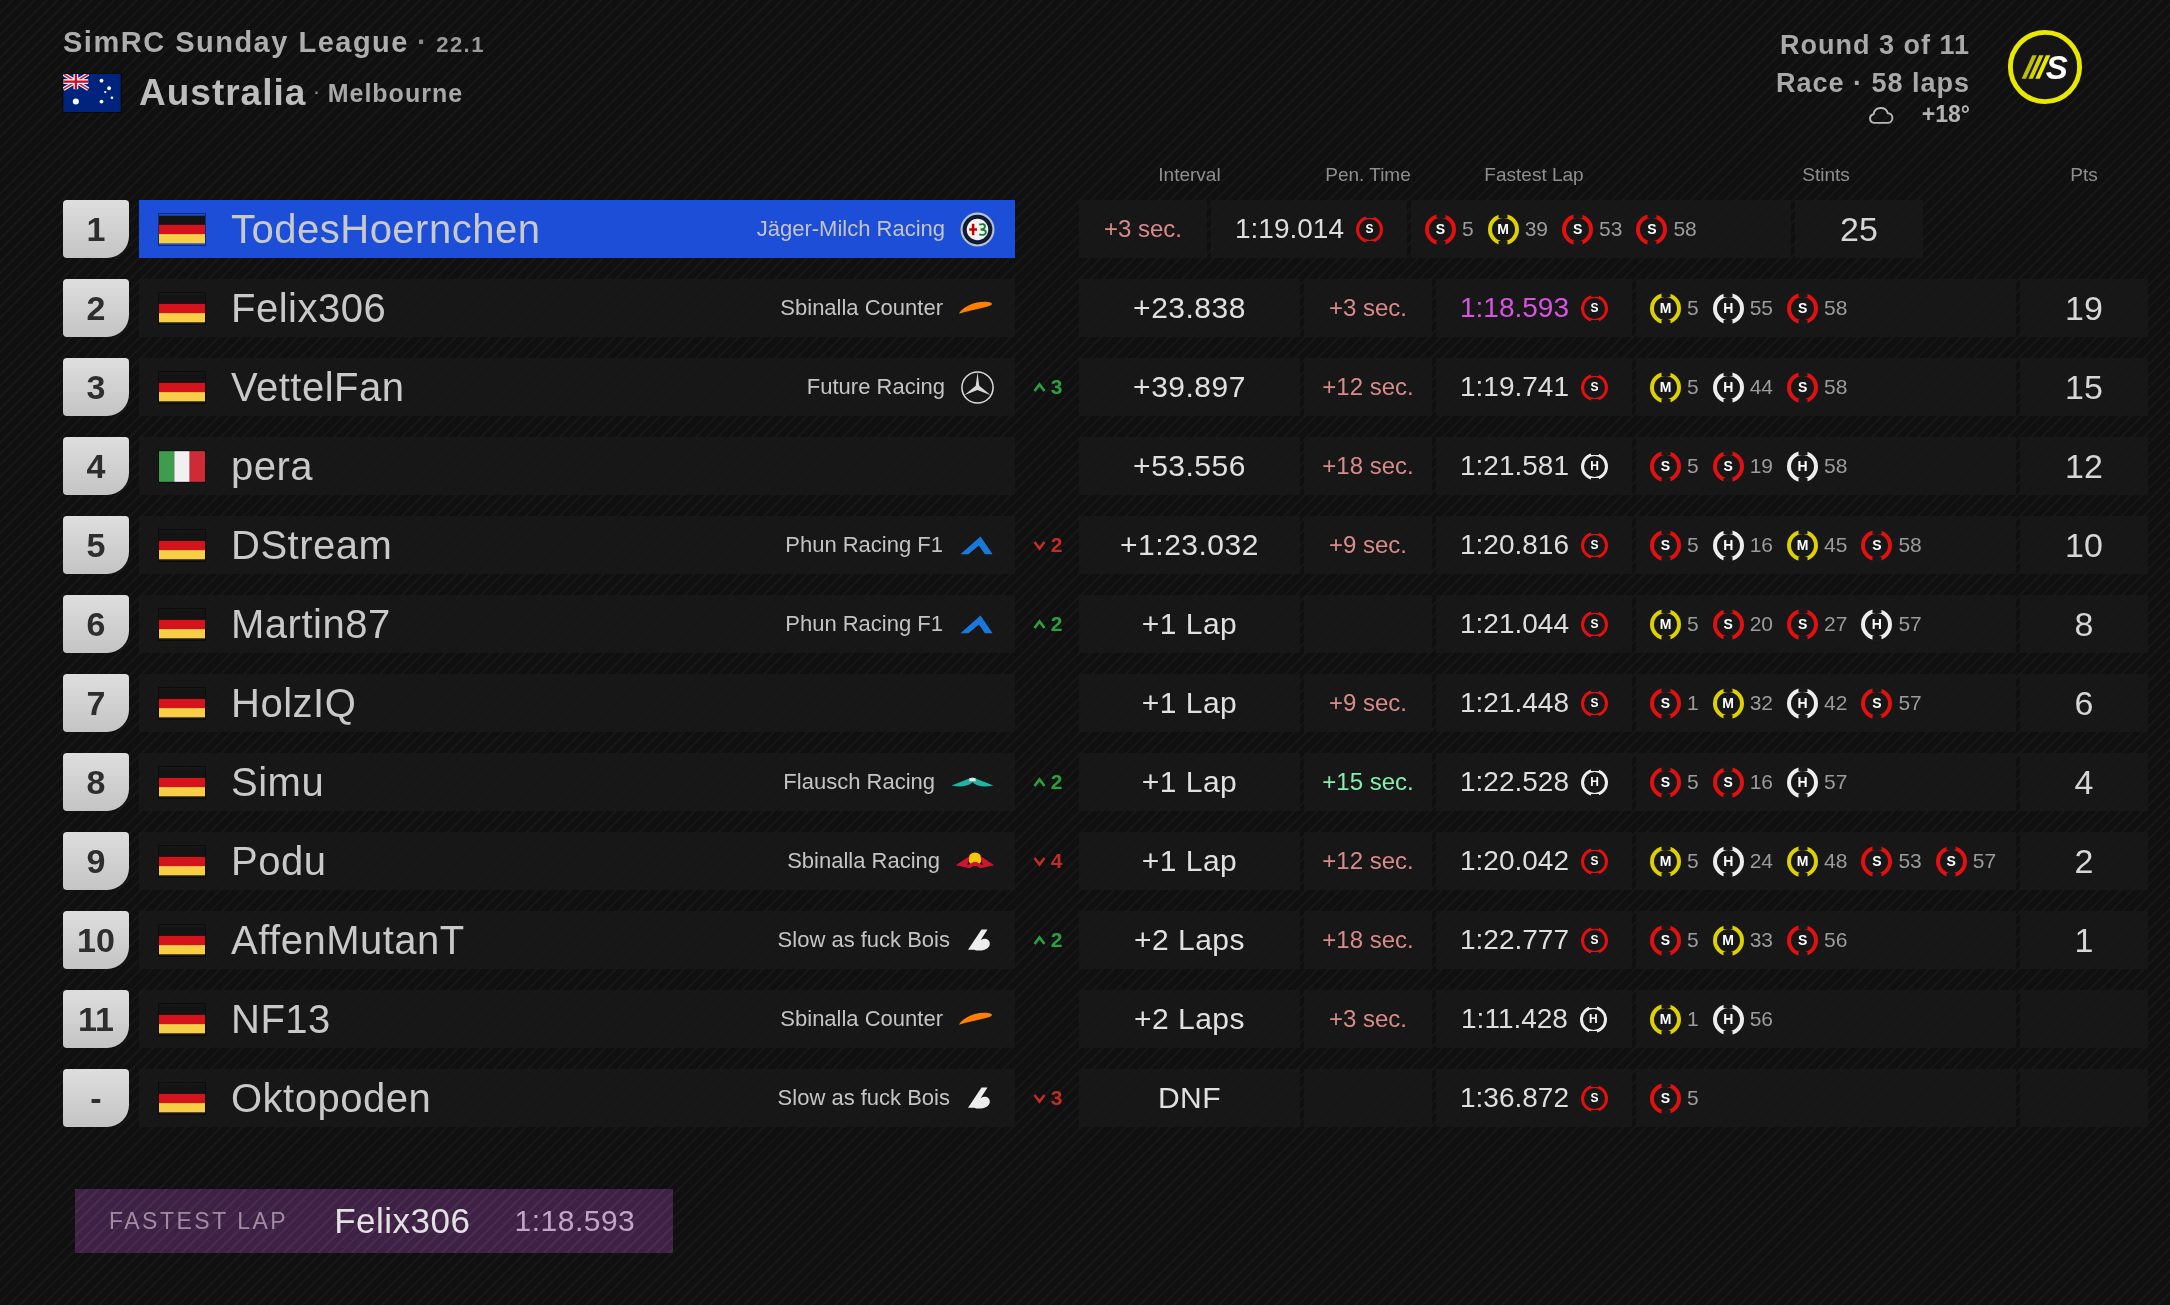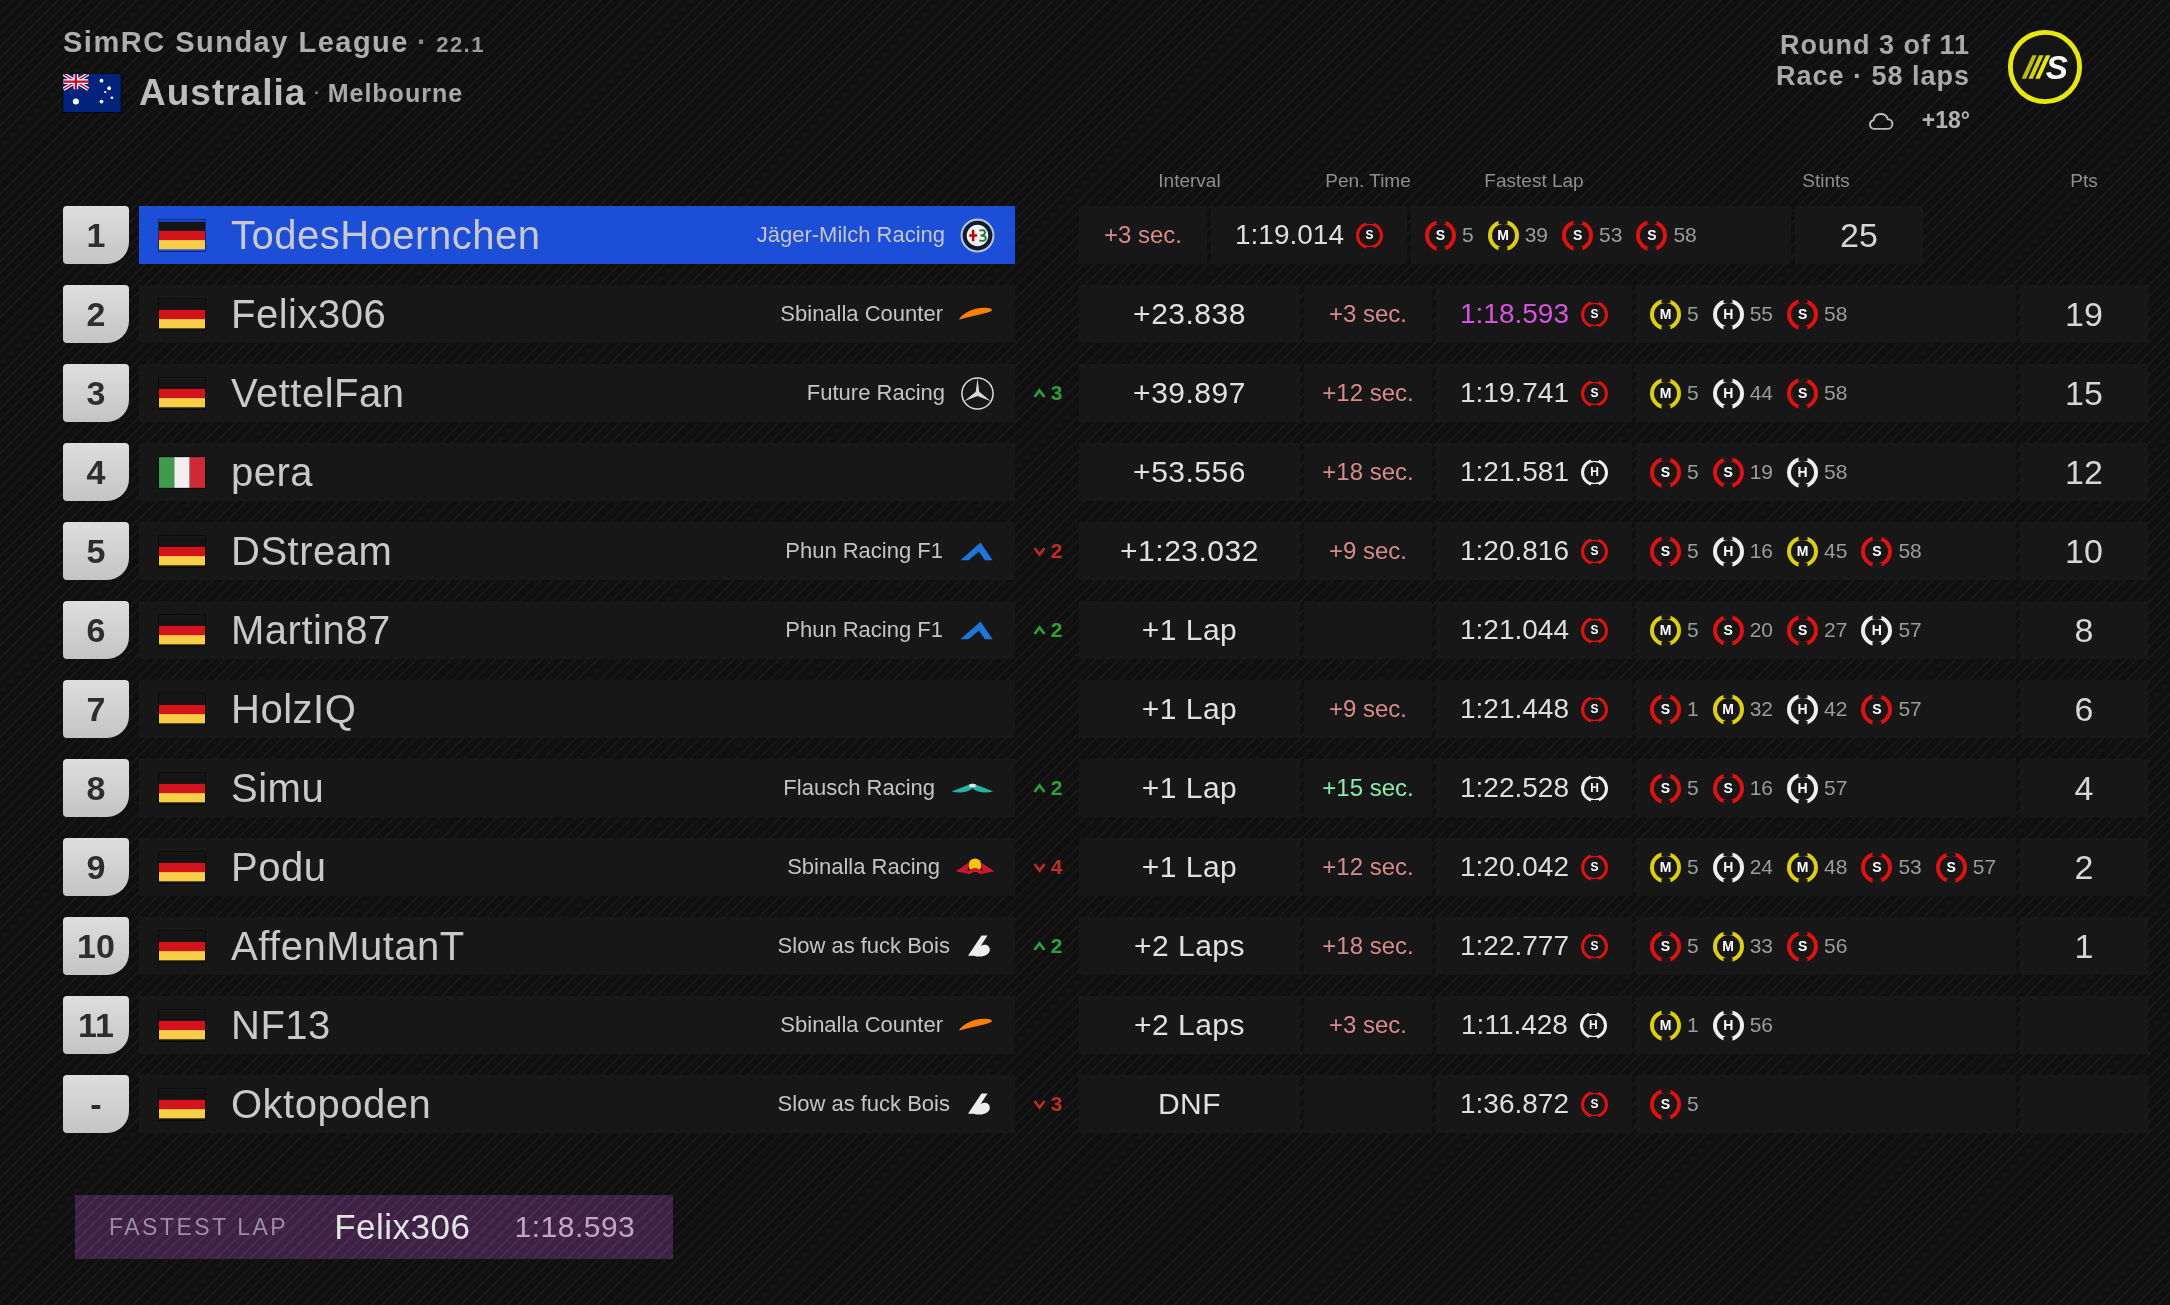--- a/index.html
+++ b/index.html
@@ -16,22 +16,22 @@
   .l1{font-size:29px;font-weight:bold;letter-spacing:1.5px;color:#aeaeae;white-space:nowrap}
   .l1 .ver{font-size:22px;color:#9a9a9a}
   .dot{color:#878787;margin:0 8px;font-weight:bold}
   .l2{display:flex;align-items:center;margin-top:13px}
   .hflag{display:flex;margin-right:18px}
   .hflag svg{width:58px;height:38px;display:block;box-shadow:0 0 0 1px rgba(0,0,0,.45)}
   .country{font-size:37px;font-weight:bold;color:#bdbdbd;letter-spacing:1px}
   .city{font-size:25px;font-weight:bold;color:#a8a8a8;letter-spacing:1px}
   .hright{margin-left:auto;text-align:right;color:#a9a9a9;font-weight:bold;padding-top:4px}
   .hr1{font-size:27px;letter-spacing:1px}
-  .hr2{font-size:27px;margin-top:0;letter-spacing:1px}
-  .hr3{font-size:23px;margin-top:15px;display:flex;justify-content:flex-end;align-items:center;gap:26px;color:#b3b3b3}
+  .hr2{font-size:27px;margin-top:7px;letter-spacing:1px}
+  .hr3{font-size:23px;margin-top:2px;display:flex;justify-content:flex-end;align-items:center;gap:26px;color:#b3b3b3}
   .hlogo{margin-left:36px;margin-top:2px}
 
   
   .thead{display:flex;align-items:center;height:38px;margin-top:28px;margin-bottom:6px;padding-left:63px;font-size:19px;color:#8f8f8f}
   .thead .sp{width:1016px;flex:none}
   .th{text-align:center;flex:none}
   .w-int{width:221px;margin-right:4px}.w-pen{width:128px;margin-right:4px}
   .w-fl{width:196px;margin-right:4px}.w-st{width:380px;margin-right:4px}.w-pts{width:128px}
 
   

